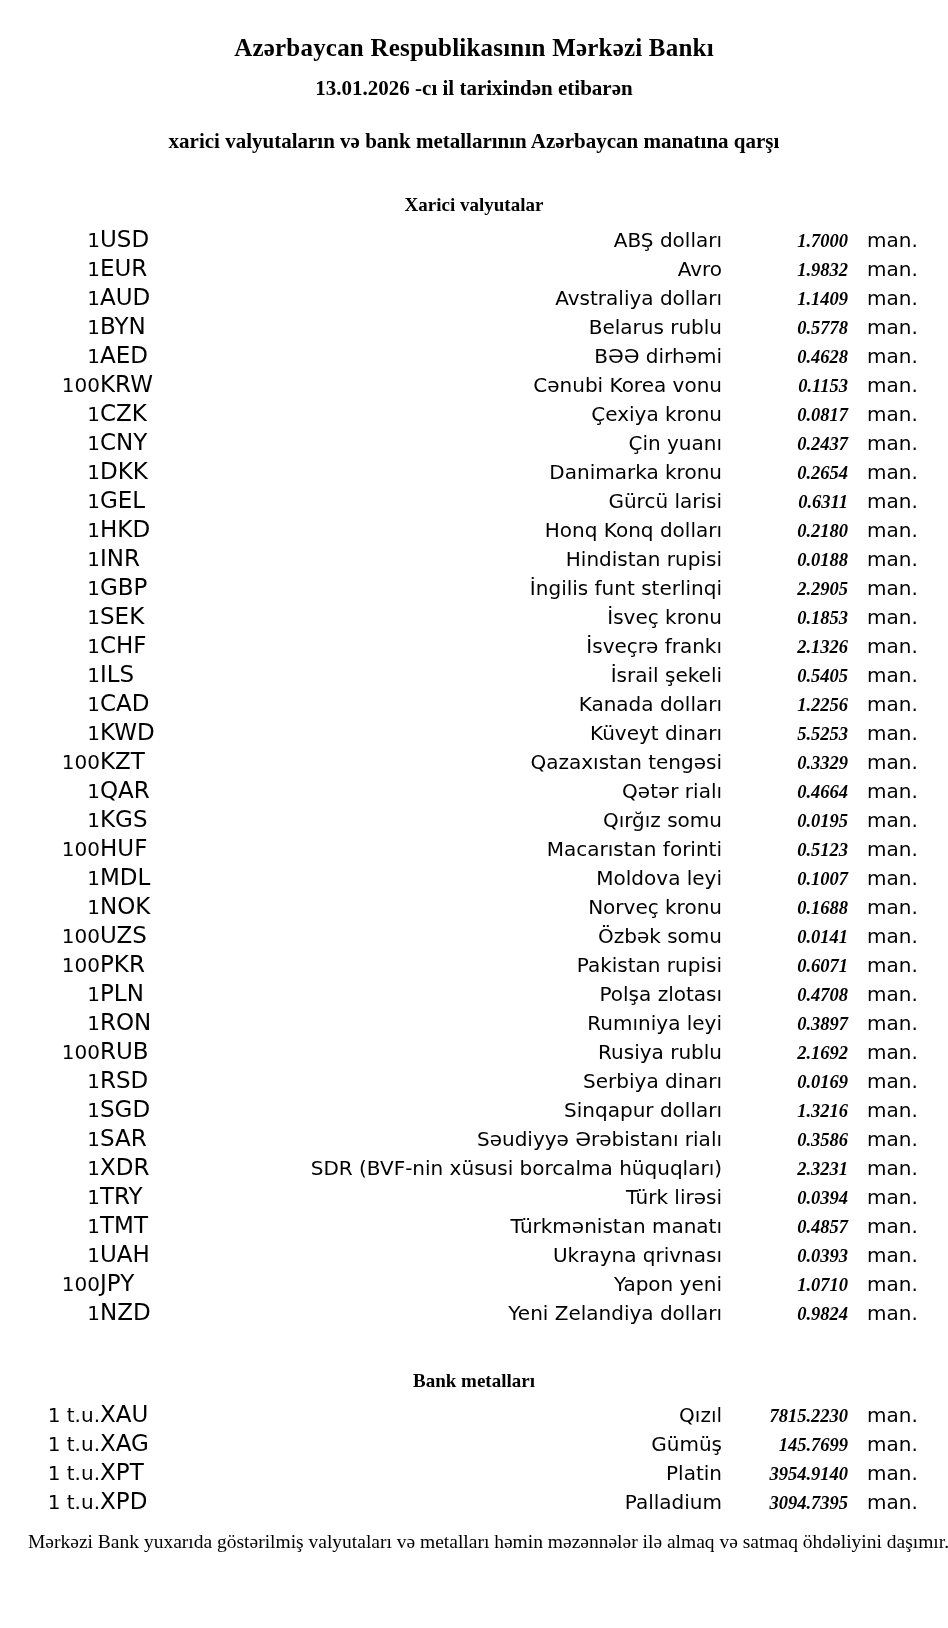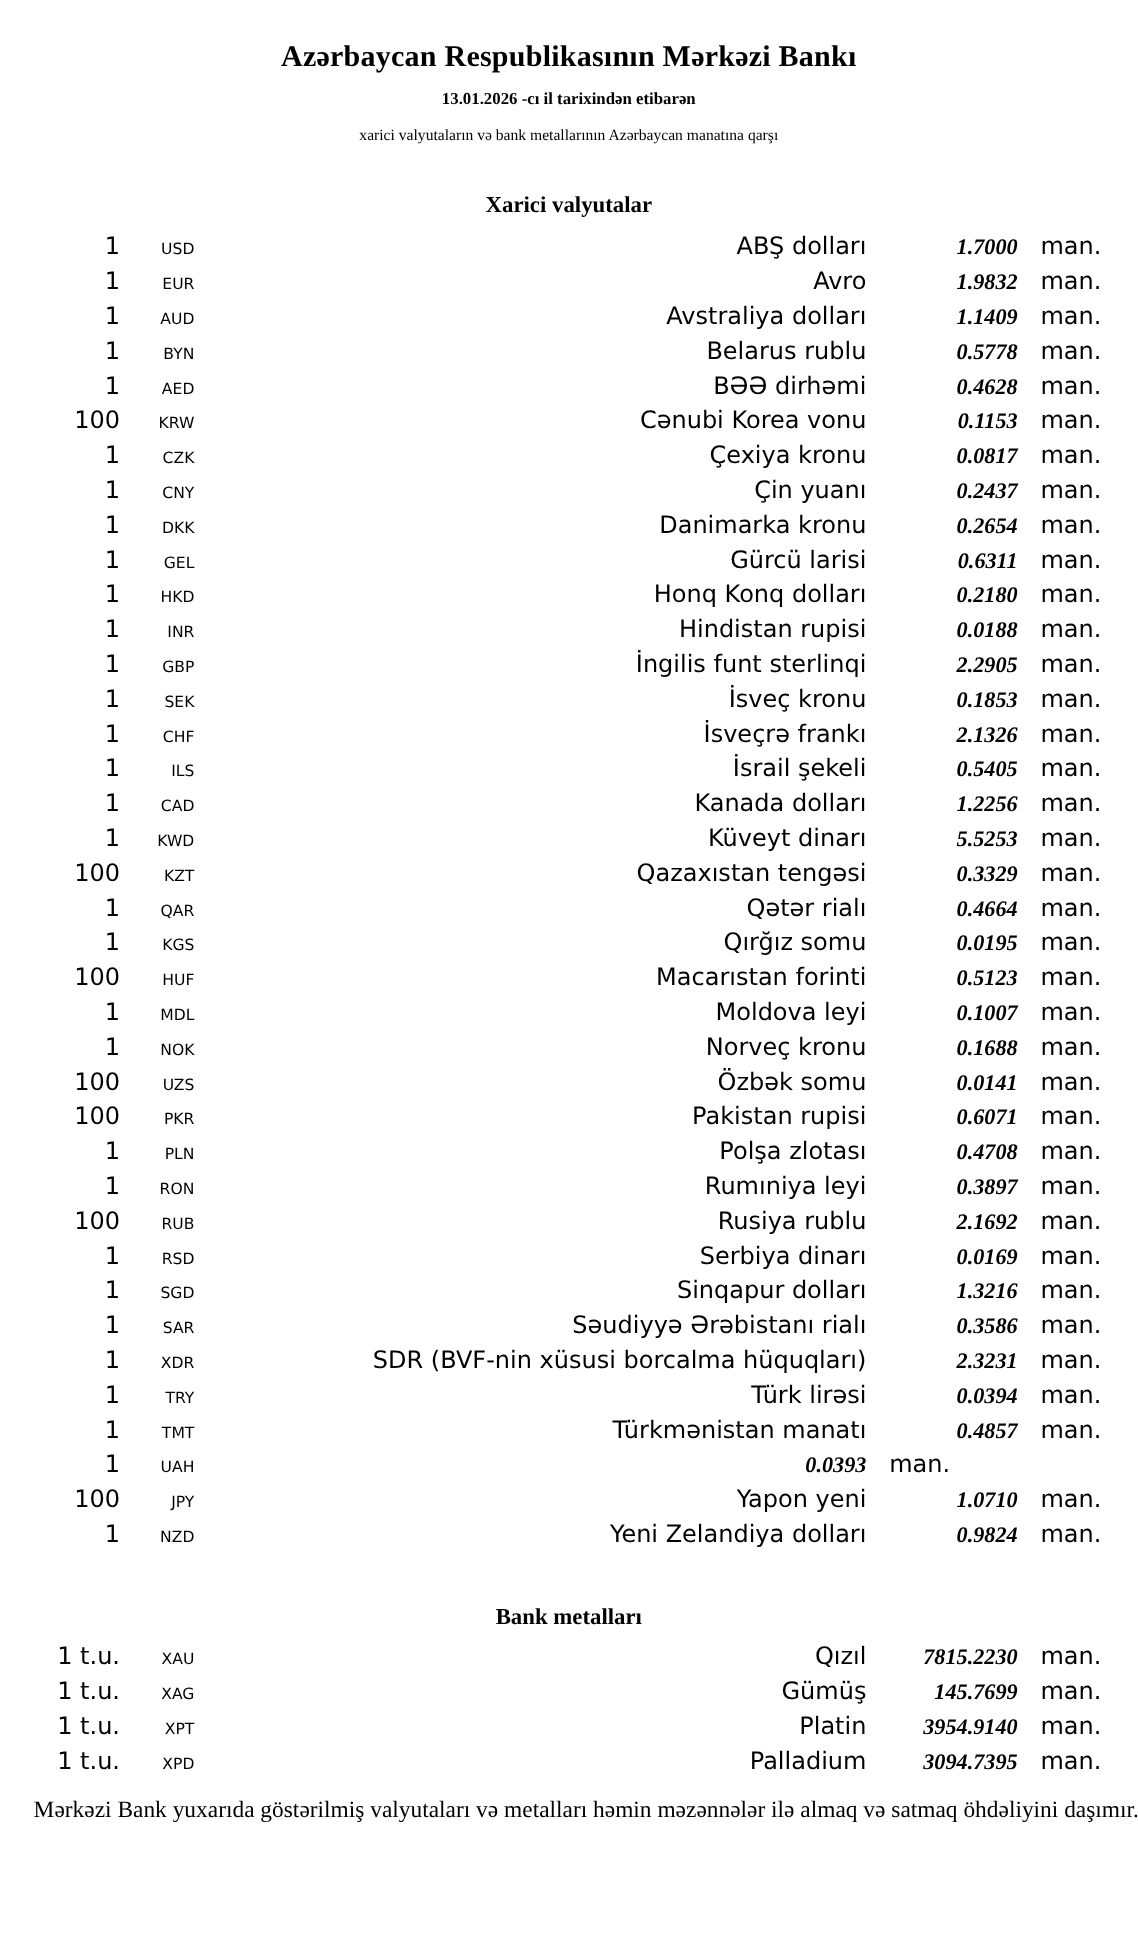--- a/index.html
+++ b/index.html
@@ -17,50 +17,50 @@
     font-family: "Liberation Serif", serif;
     font-weight: bold;
     font-size: 25px;
     text-align: center;
     padding-top: 34px;
     letter-spacing: 0.2px;
   }
   .doc-date {
     font-family: "Liberation Serif", serif;
     font-weight: bold;
-    font-size: 14px;
+    font-size: 21px;
     text-align: center;
     margin-top: 14px;
   }
   .doc-subtitle {
     font-family: "Liberation Serif", serif;
-    font-weight: normal;
-    font-size: 13px;
+    font-weight: bold;
+    font-size: 21px;
     text-align: center;
-    margin-top: 13px;
+    margin-top: 28px;
   }
 
   .section-title {
     font-family: "Liberation Serif", serif;
     font-weight: bold;
     font-size: 19px;
     text-align: center;
   }
   .section-title.currencies { margin-top: 40px; margin-bottom: 10px; }
   .section-title.metals { margin-top: 42px; margin-bottom: 9px; }
 
   .rate-table { width: 100%; }
   .rate-row {
     display: grid;
     grid-template-columns: 100px 62px 1fr 126px 100px;
     align-items: baseline;
     height: 29px;
   }
   .cell-qty   { text-align: right;  font-size: 20px; white-space: nowrap; }
-  .cell-code  { text-align: right; font-size: 13px; }
+  .cell-code  { text-align: left; font-size: 23px; }
   .cell-name  { text-align: right;   font-size: 20px; padding-left: 9px; white-space: nowrap; }
   .cell-rate  {
     text-align: right;
     font-family: "Liberation Serif", serif;
     font-style: italic;
     font-weight: bold;
     font-size: 18.5px;
   }
   .cell-unit  { text-align: left; font-size: 20px; padding-left: 19px; }
 
@@ -363,20 +363,21 @@
         <span class="cell-qty">1</span>
         <span class="cell-code">TMT</span>
         <span class="cell-name">Türkmənistan manatı</span>
         <span class="cell-rate">0.4857</span>
         <span class="cell-unit">man.</span>
       </div>
 
       <div class="rate-row">
         <span class="cell-qty">1</span>
         <span class="cell-code">UAH</span>
+        <span class="cell-name">Ukrayna qrivnası</span>
         <span class="cell-rate">0.0393</span>
         <span class="cell-unit">man.</span>
       </div>
 
       <div class="rate-row">
         <span class="cell-qty">100</span>
         <span class="cell-code">JPY</span>
         <span class="cell-name">Yapon yeni</span>
         <span class="cell-rate">1.0710</span>
         <span class="cell-unit">man.</span>

